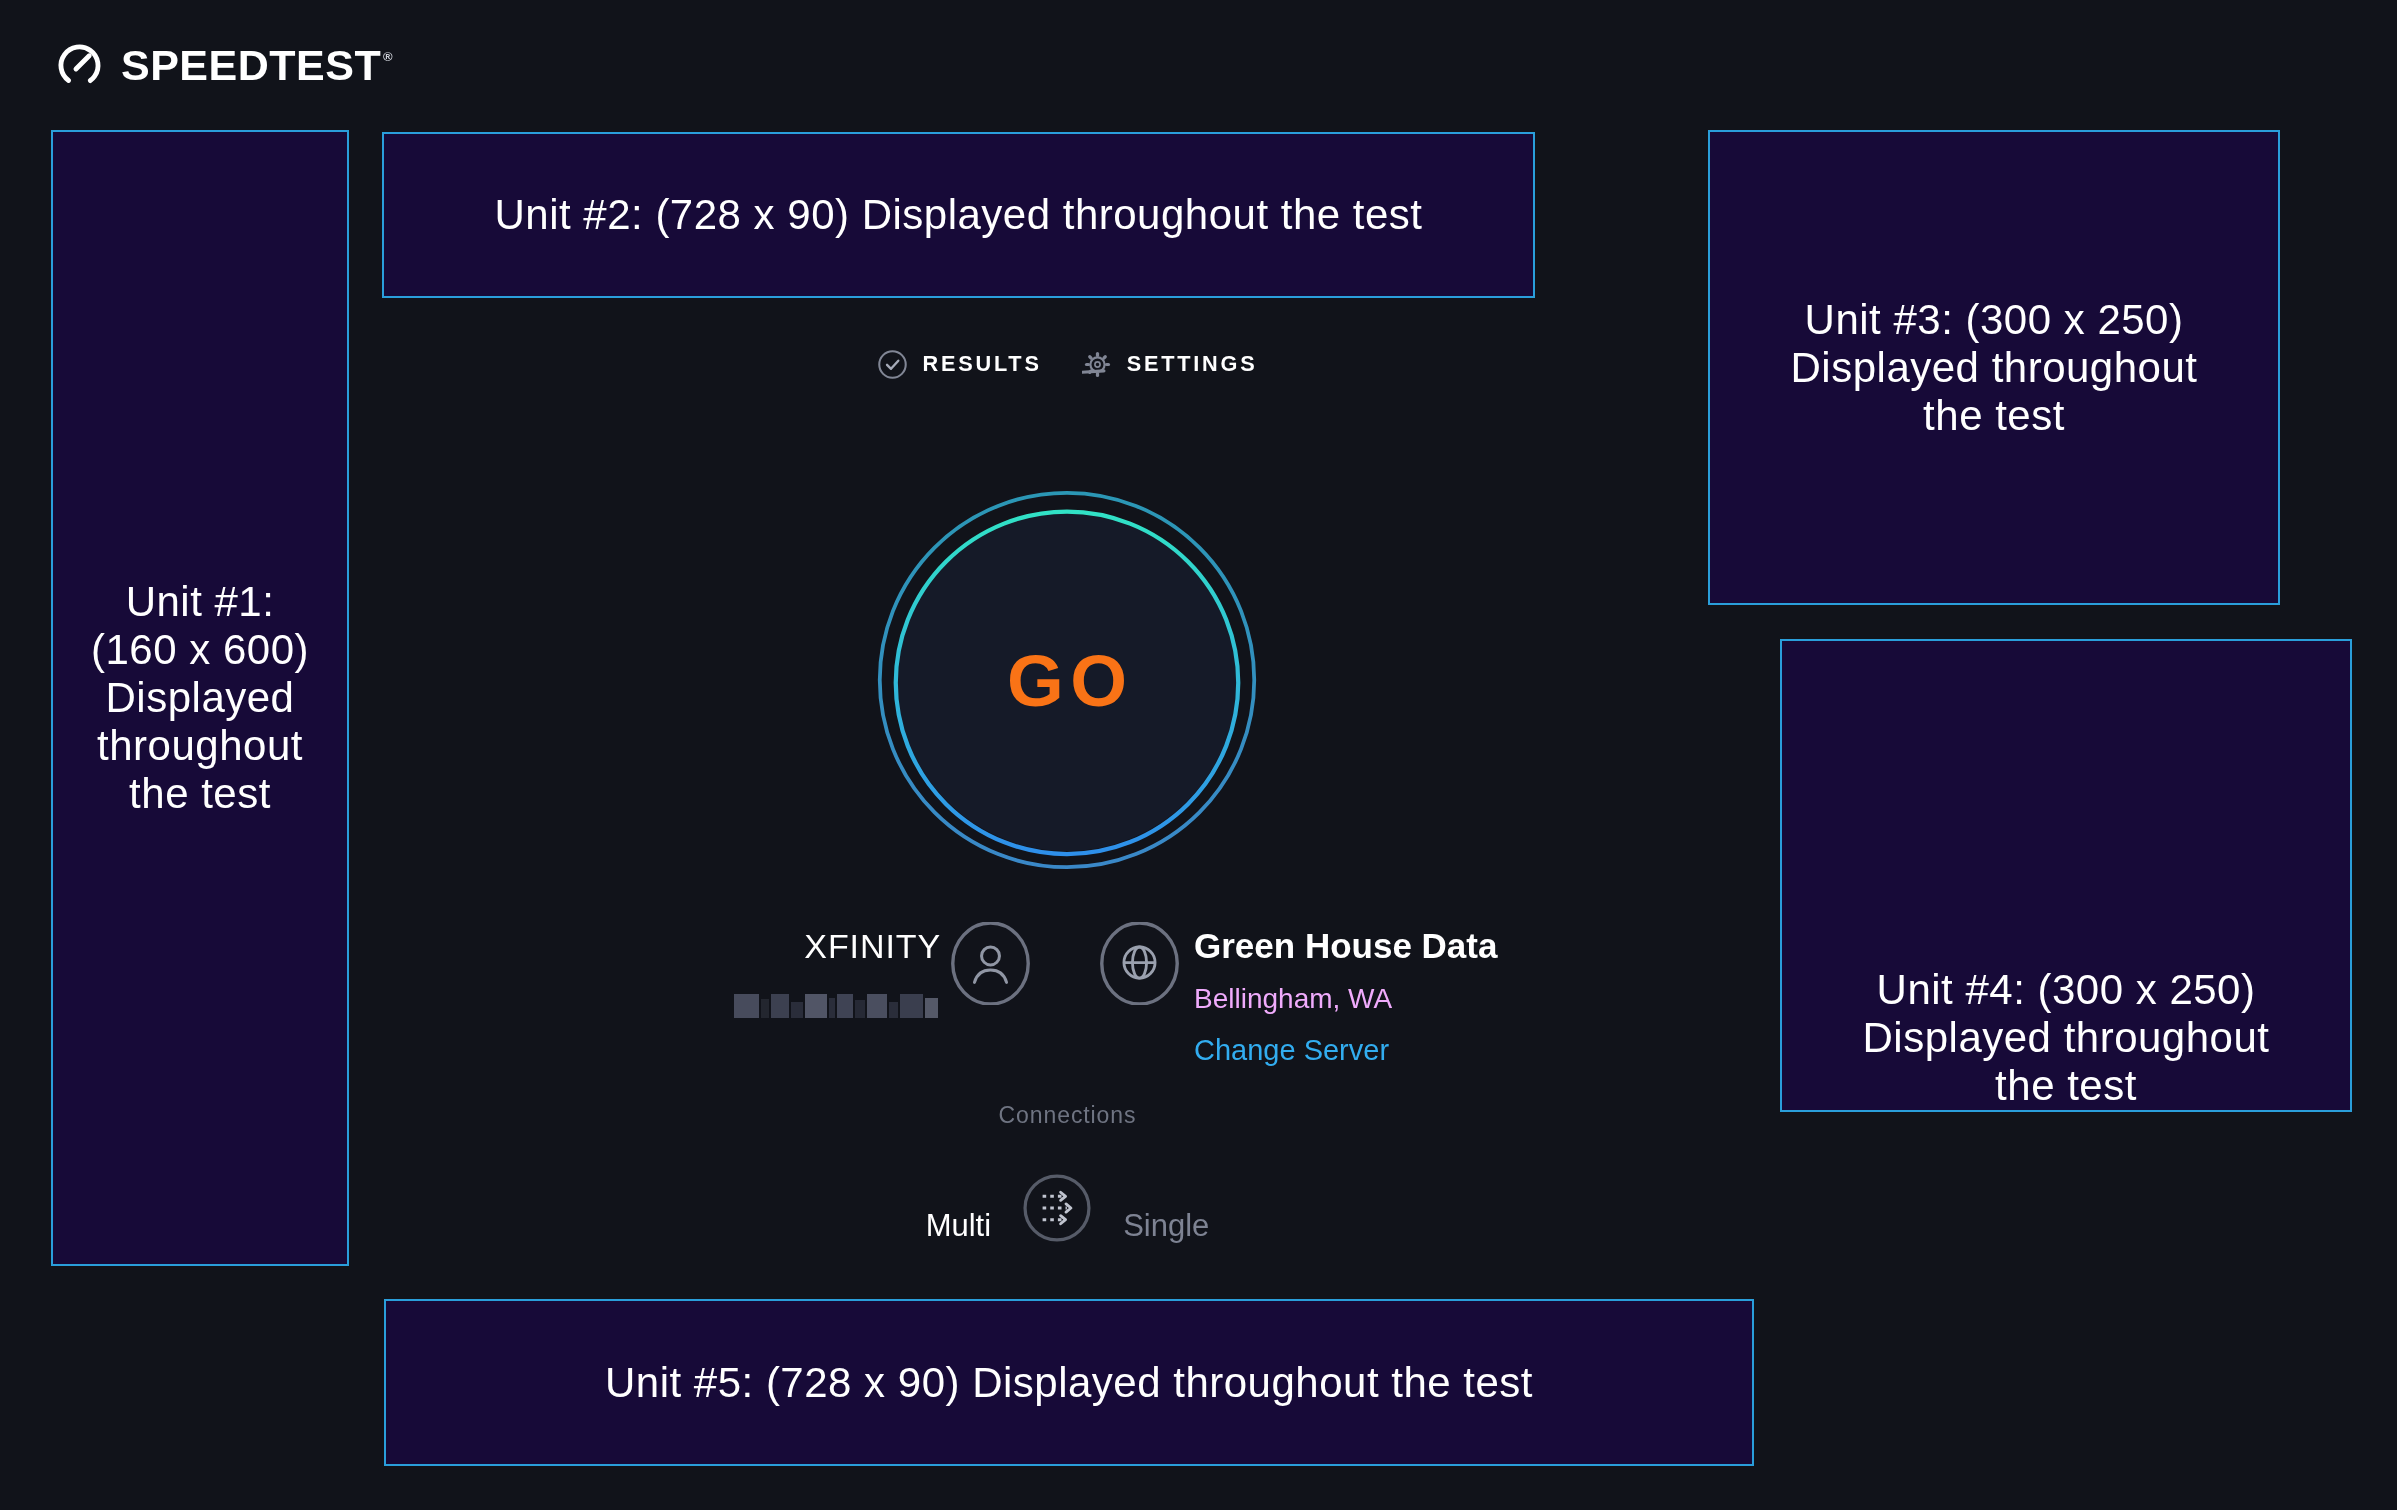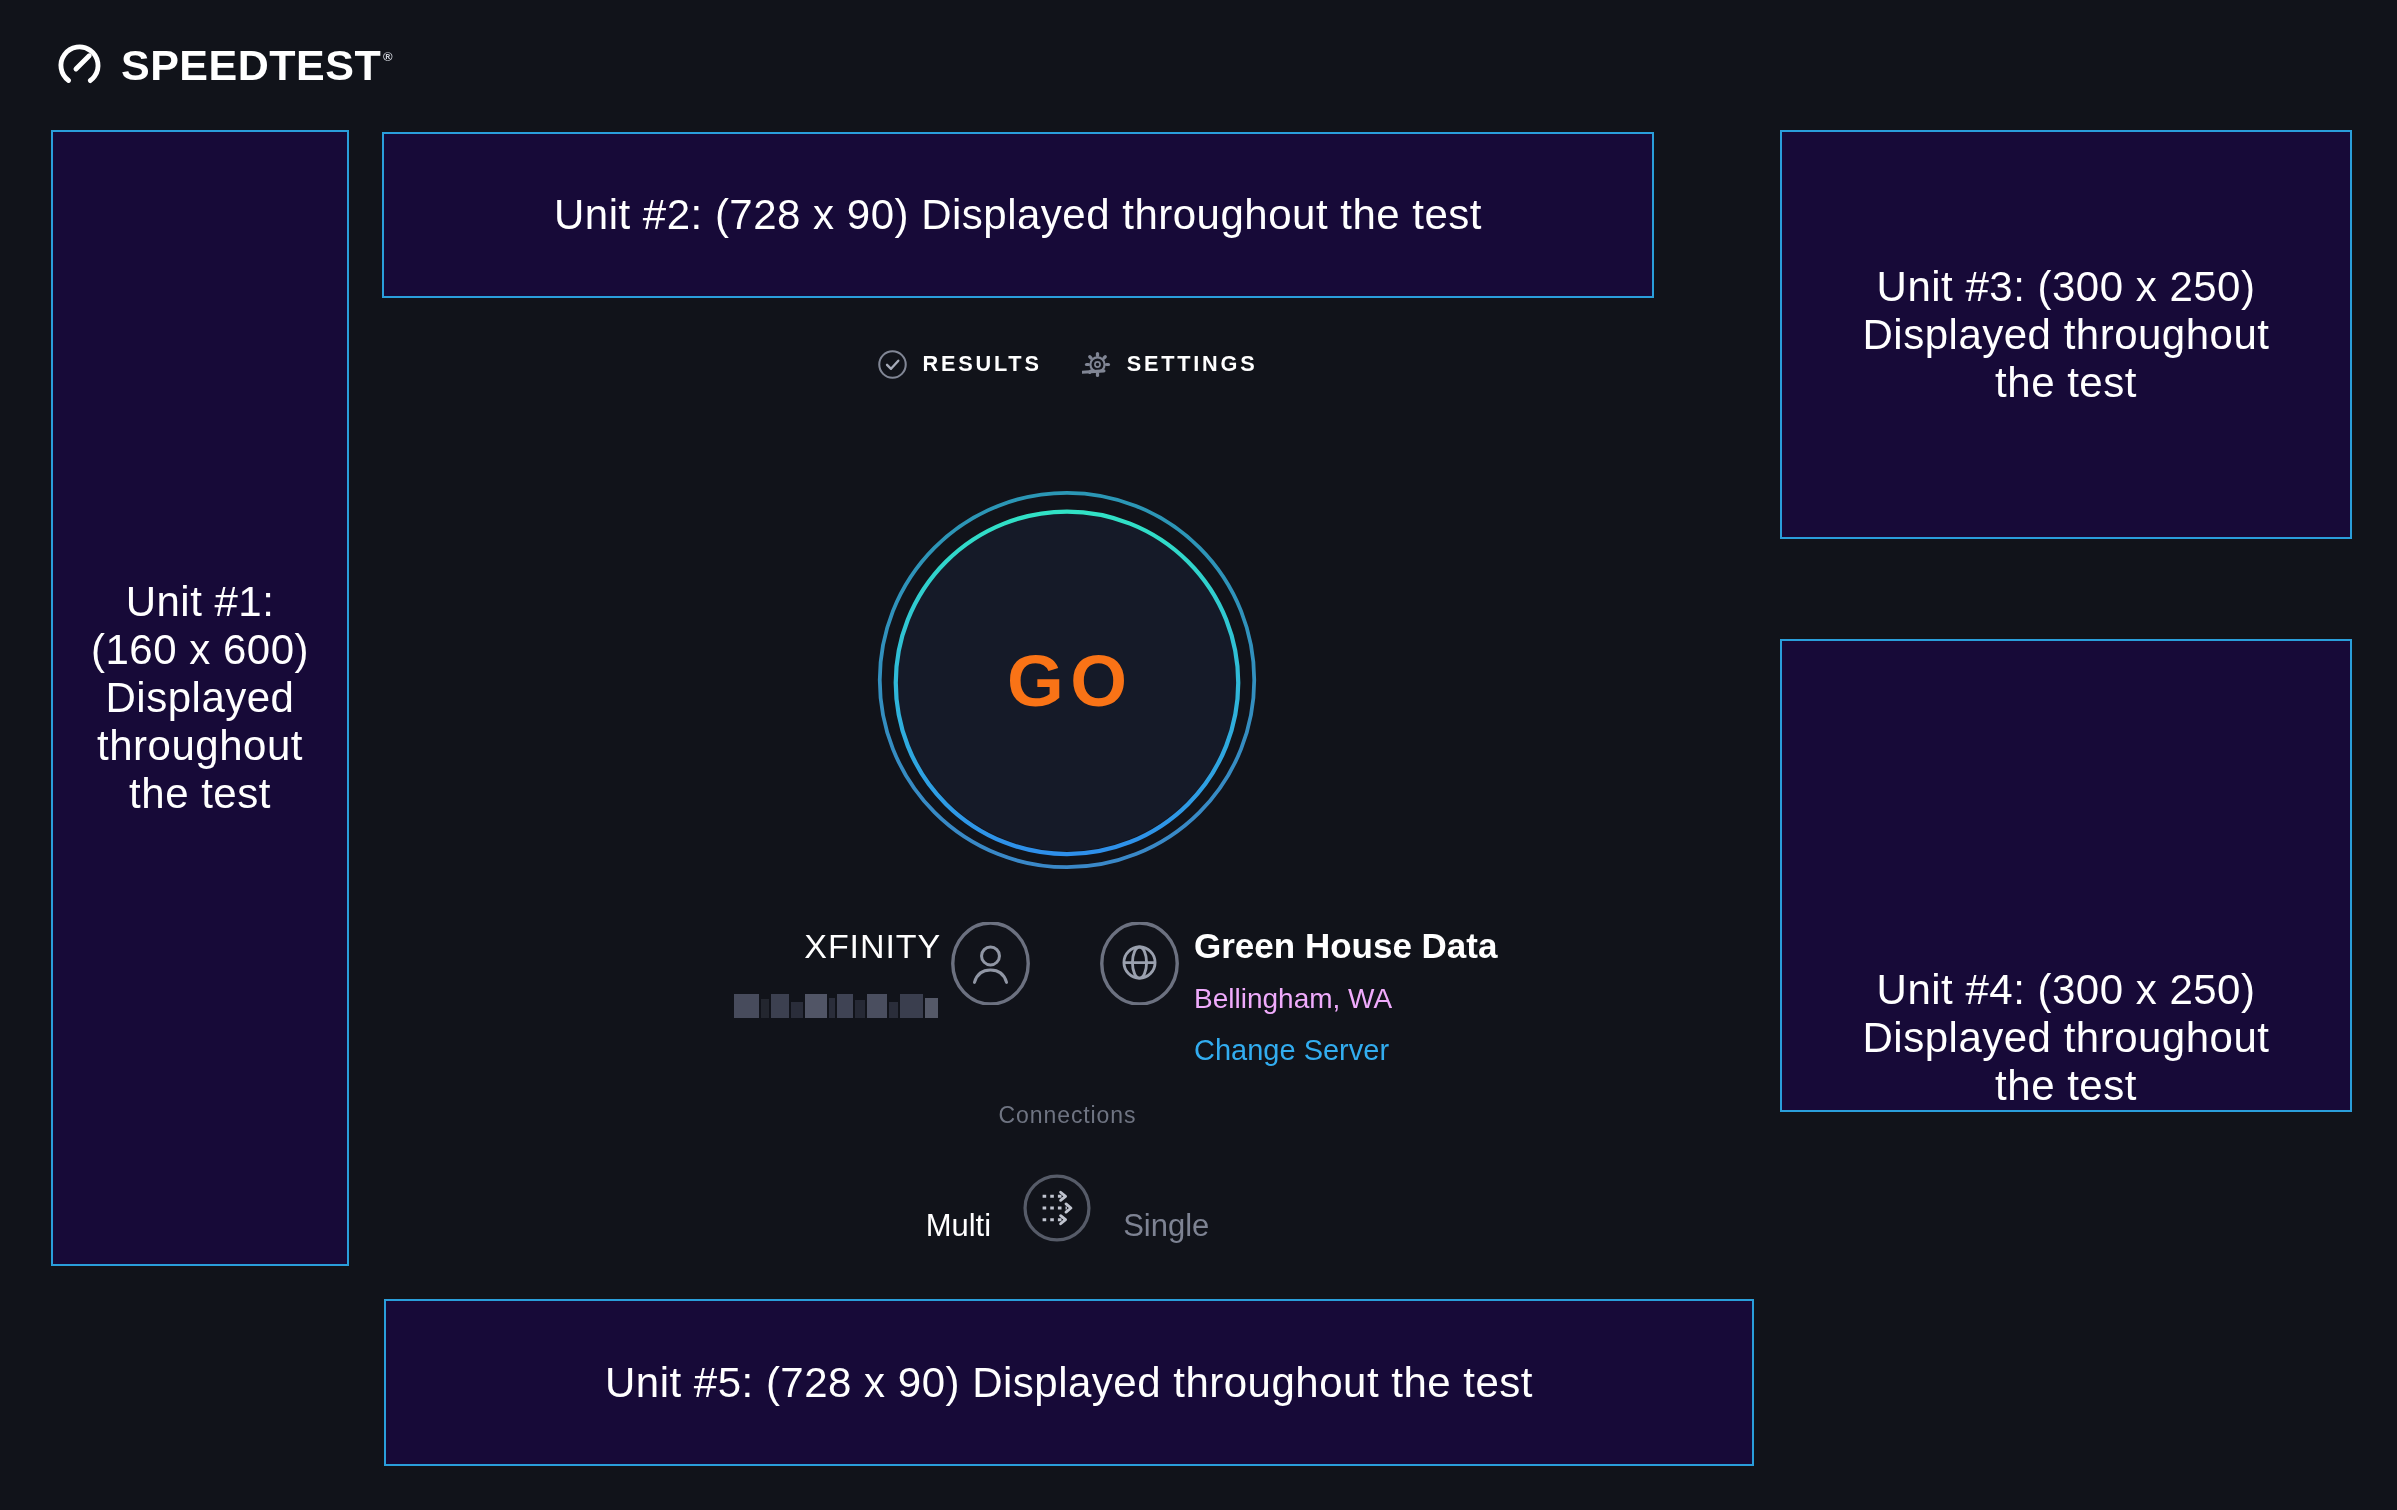--- a/index.html
+++ b/index.html
@@ -33,22 +33,22 @@
     cursor: pointer;
   }
   .ad-text {
     color: #ffffff;
     font-size: 42px;
     line-height: 48px;
     white-space: pre-line;
     letter-spacing: 0.5px;
   }
   #ad1 { left: 51px;  top: 130px;  width: 298px;  height: 1136px; }
-  #ad2 { left: 382px; top: 132px;  width: 1272px; height: 166px; text-align: right; }
-  #ad3 { left: 1780px;top: 130px;  width: 572px;  height: 409px; }
+  #ad2 { left: 382px; top: 132px;  width: 1153px; height: 166px; text-align: right; }
+  #ad3 { left: 1708px;top: 130px;  width: 572px;  height: 475px; }
   #ad4 { left: 1780px;top: 639px;  width: 572px;  height: 473px; align-items: flex-end; }
   #ad5 { left: 384px; top: 1299px; width: 1370px; height: 167px; }
 
   
   .tabs { position: absolute; left: 382px; top: 347px; width: 1371px; height: 34px;
           display: flex; justify-content: center; align-items: center; gap: 40px; }
   .tab { display: flex; align-items: center; gap: 14px; cursor: pointer; }
   .tab-label { font-size: 21.7px; font-weight: 700; letter-spacing: 2.8px; color: #ffffff; }
 
   

